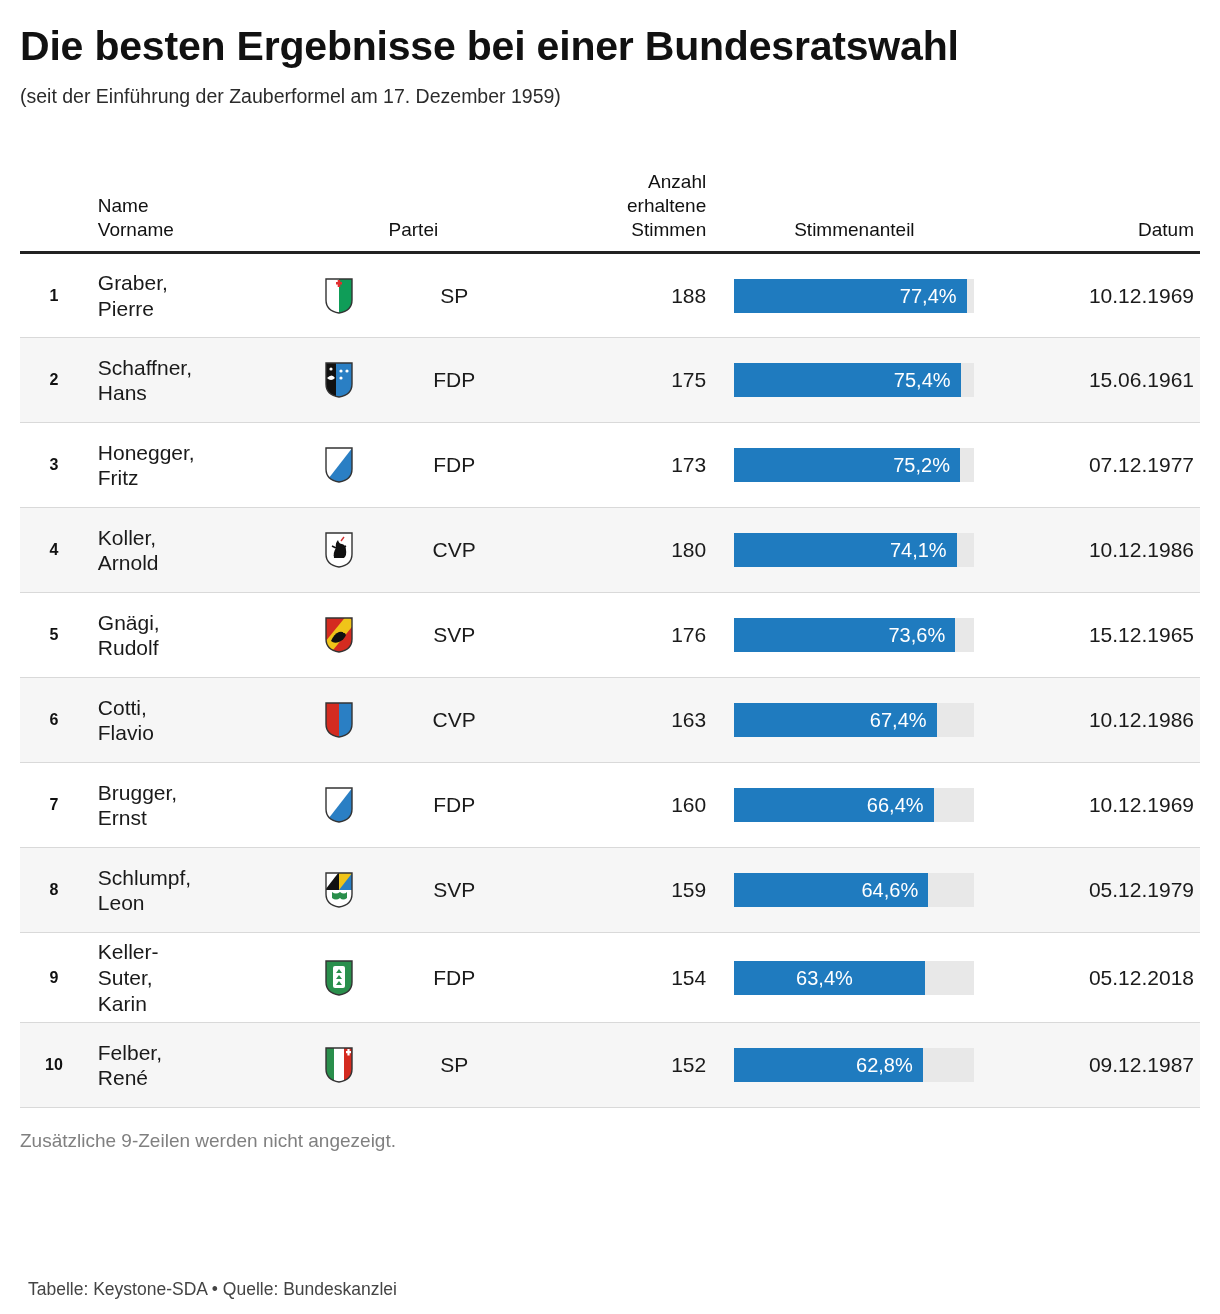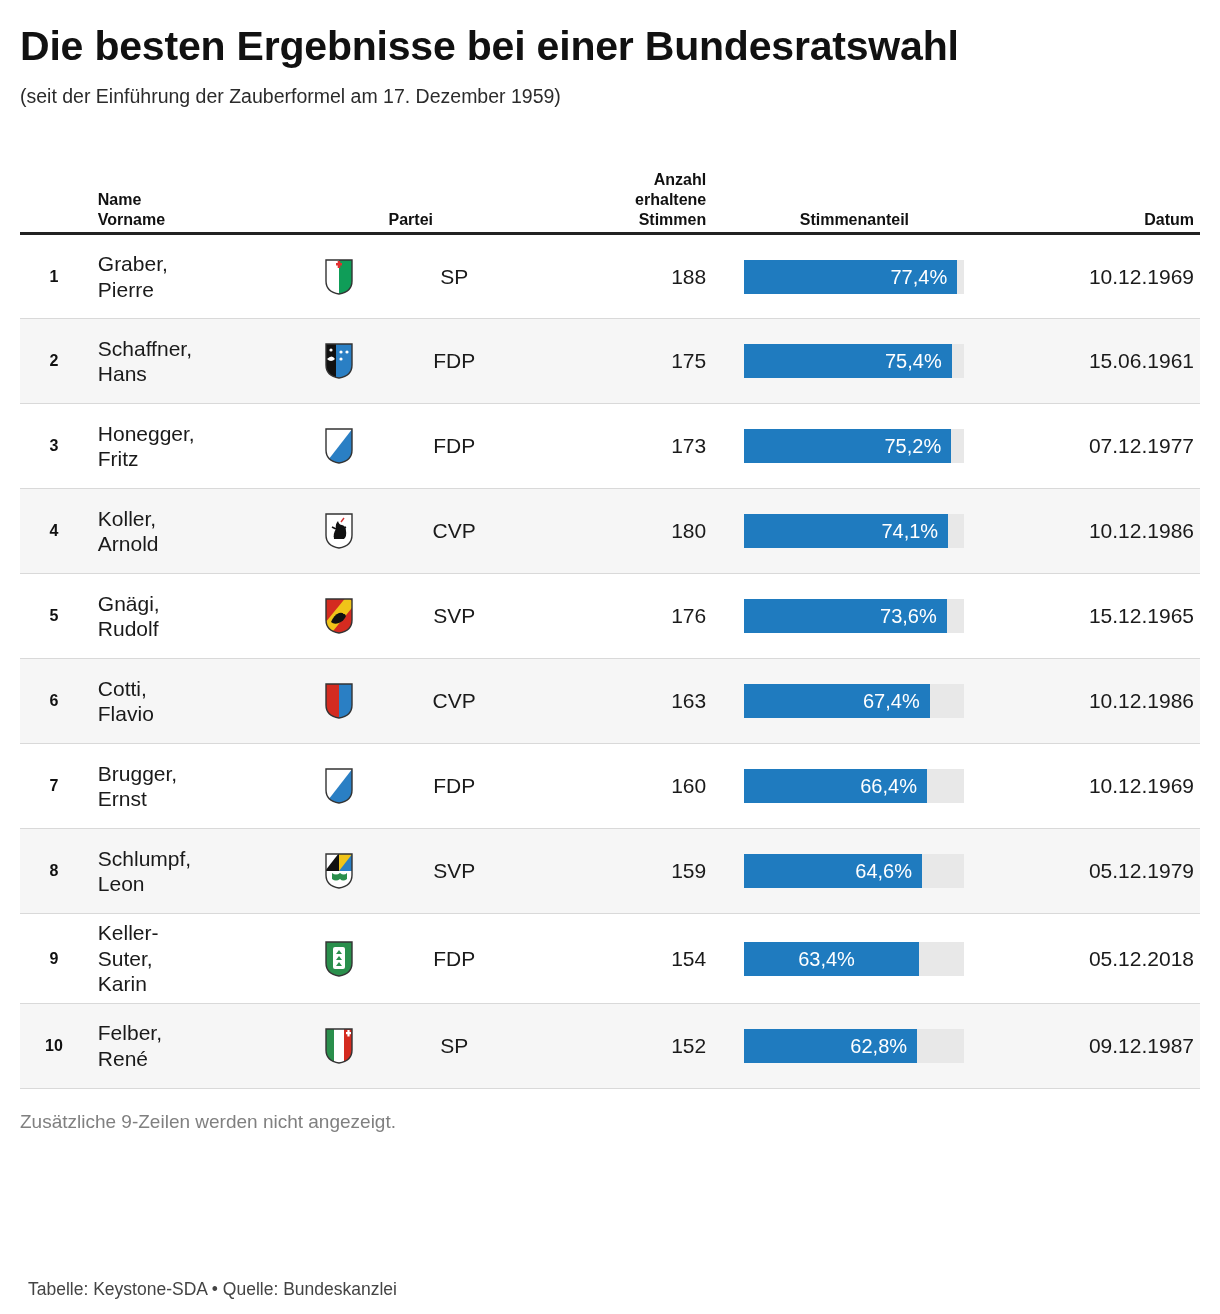--- a/index.html
+++ b/index.html
@@ -36,25 +36,25 @@
     margin: 14px 0 0 0;
     font-weight: normal;
   }
   table.maintable {
     width: 1180px;
     border-collapse: collapse;
     margin-top: 62px;
     table-layout: fixed;
   }
   thead th {
-    font-size: 16px;
-    font-weight: bold;
+    font-size: 19px;
+    font-weight: normal;
     color: #111111;
     vertical-align: bottom;
-    padding: 0 0 2px 0;
+    padding: 0 0 10px 0;
     line-height: 1.25;
   }
   .th-rank   { width: 62px;  }
   .th-name   { width: 175px; text-align: left; padding-left: 10px !important;}
   .th-crest  { width: 90px;  }
   .th-partei { width: 120px; text-align: left; }
   .th-stimmen{ width: 170px; text-align: right; padding-right: 6px !important;}
   .th-anteil { width: 260px; text-align: center; }
   .th-datum  { width: 180px; text-align: right; padding-right: 6px !important;}
   thead tr {
@@ -95,21 +95,21 @@
   }
   td.datum {
     text-align: right;
     padding-right: 6px;
   }
   td.anteil {
     padding: 6px 0;
   }
   .barwrap {
     position: relative;
-    width: 220px;
+    width: 240px;
     height: 34px;
     background: #e8e8e8;
     margin: 0 auto;
   }
   .barfill {
     position: absolute;
     left: 0; top: 0; bottom: 0;
     background: #1f7bbf;
   }
   .barlabel {

